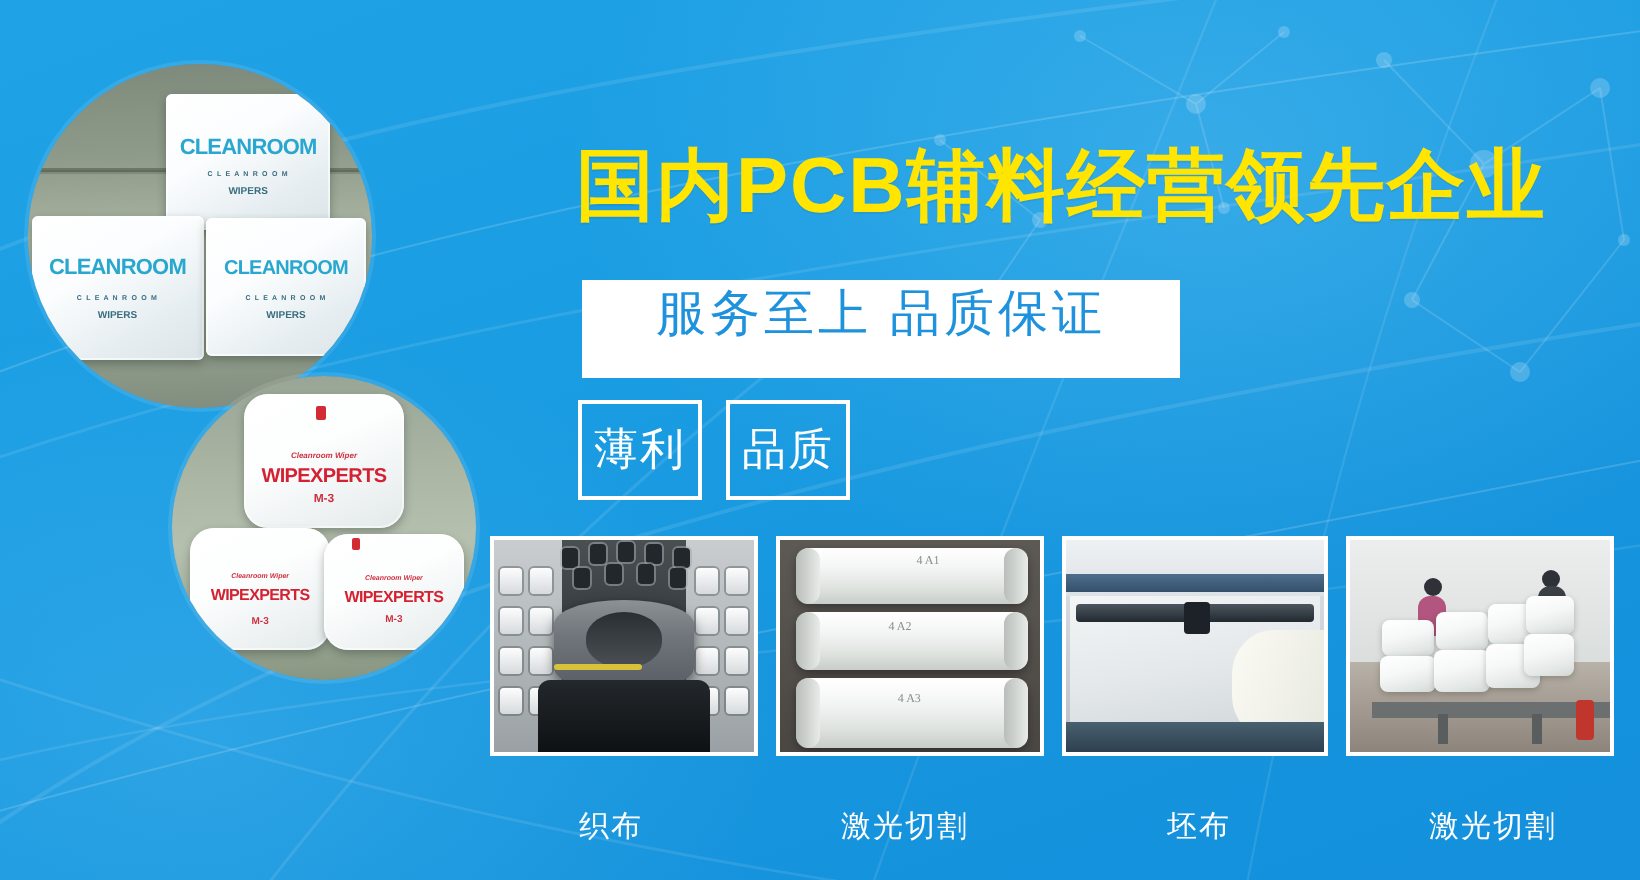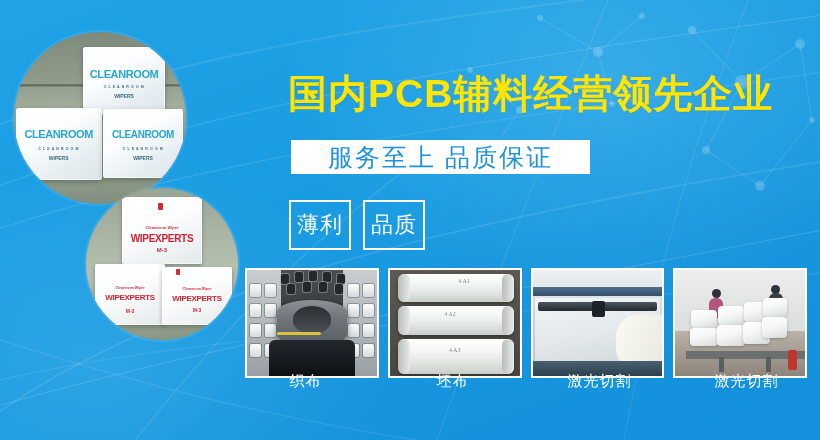--- a/index.html
+++ b/index.html
@@ -68,21 +68,21 @@
     overflow:hidden;
   }
 
   
   .wx-bg {
     background:linear-gradient(178deg,#98a595 0%,#a9b4a3 30%,#b6c0af 55%,#9dab98 80%,#86947f 100%);
   }
   .wxpack {
     position:absolute;
     background:linear-gradient(155deg,#ffffff 0%,#fdfefe 40%,#eef2f3 75%,#e2e8e9 100%);
-    border-radius:2px;
+    border-radius:12px;
     box-shadow:0 2px 4px rgba(40,50,40,0.35), inset 0 0 0 1px rgba(255,255,255,0.55);
   }
   .wx-txt {
     position:absolute; left:0; right:0;
     text-align:center;
     color:#d42232;
     font-weight:bold;
     letter-spacing:-0.3px;
     white-space:nowrap; overflow:hidden;
   }
@@ -108,23 +108,23 @@
     color:#ffe500;
     letter-spacing:1px;
     line-height:1;
     white-space:nowrap;
     text-shadow:0 1px 0 rgba(0,0,0,0.06);
   }
 
   .subbox {
     position:absolute; z-index:6;
     left:291px; top:140px;
-    width:299px; height:34px;
+    width:299px; height:49px;
     background:#ffffff;
-    display:flex; align-items:flex-end; justify-content:center;
+    display:flex; align-items:flex-start; justify-content:center;
   }
   .subbox-txt {
     color:#1f92de;
     font-size:25px;
     font-weight:normal;
     letter-spacing:2px;
     white-space:nowrap;
   }
 
   .tags {
@@ -155,21 +155,21 @@
     position:relative;
     width:136px; height:110px;
     border:2px solid #ffffff;
     overflow:hidden;
     background:#6c7a84;
   }
   .cell-img { position:absolute; inset:0; }
 
   .captions {
     position:absolute; z-index:6;
-    left:245px; top:372px;
+    left:245px; top:404px;
     width:562px;
     display:flex;
     gap:26px;
   }
   .caption {
     width:136px;
     text-align:center;
     color:#ffffff;
     font-size:15px;
     letter-spacing:1px;
@@ -519,18 +519,18 @@
         <div class="pr-bale" style="left:68%; top:26%; width:18%; height:18%;"></div>
         <div class="pr-bale" style="left:67%; top:44%; width:19%; height:20%;"></div>
 
         <div class="pr-red" style="right:6%; bottom:6%; width:9px; height:20px;"></div>
       </div>
     </div>
   </div>
 
   <div class="captions">
     <div class="caption">织布</div>
+    <div class="caption">激光切割</div>
     <div class="caption">坯布</div>
     <div class="caption">激光切割</div>
-    <div class="caption">激光切割</div>
   </div>
 
 </div>
 
 </body></html>

